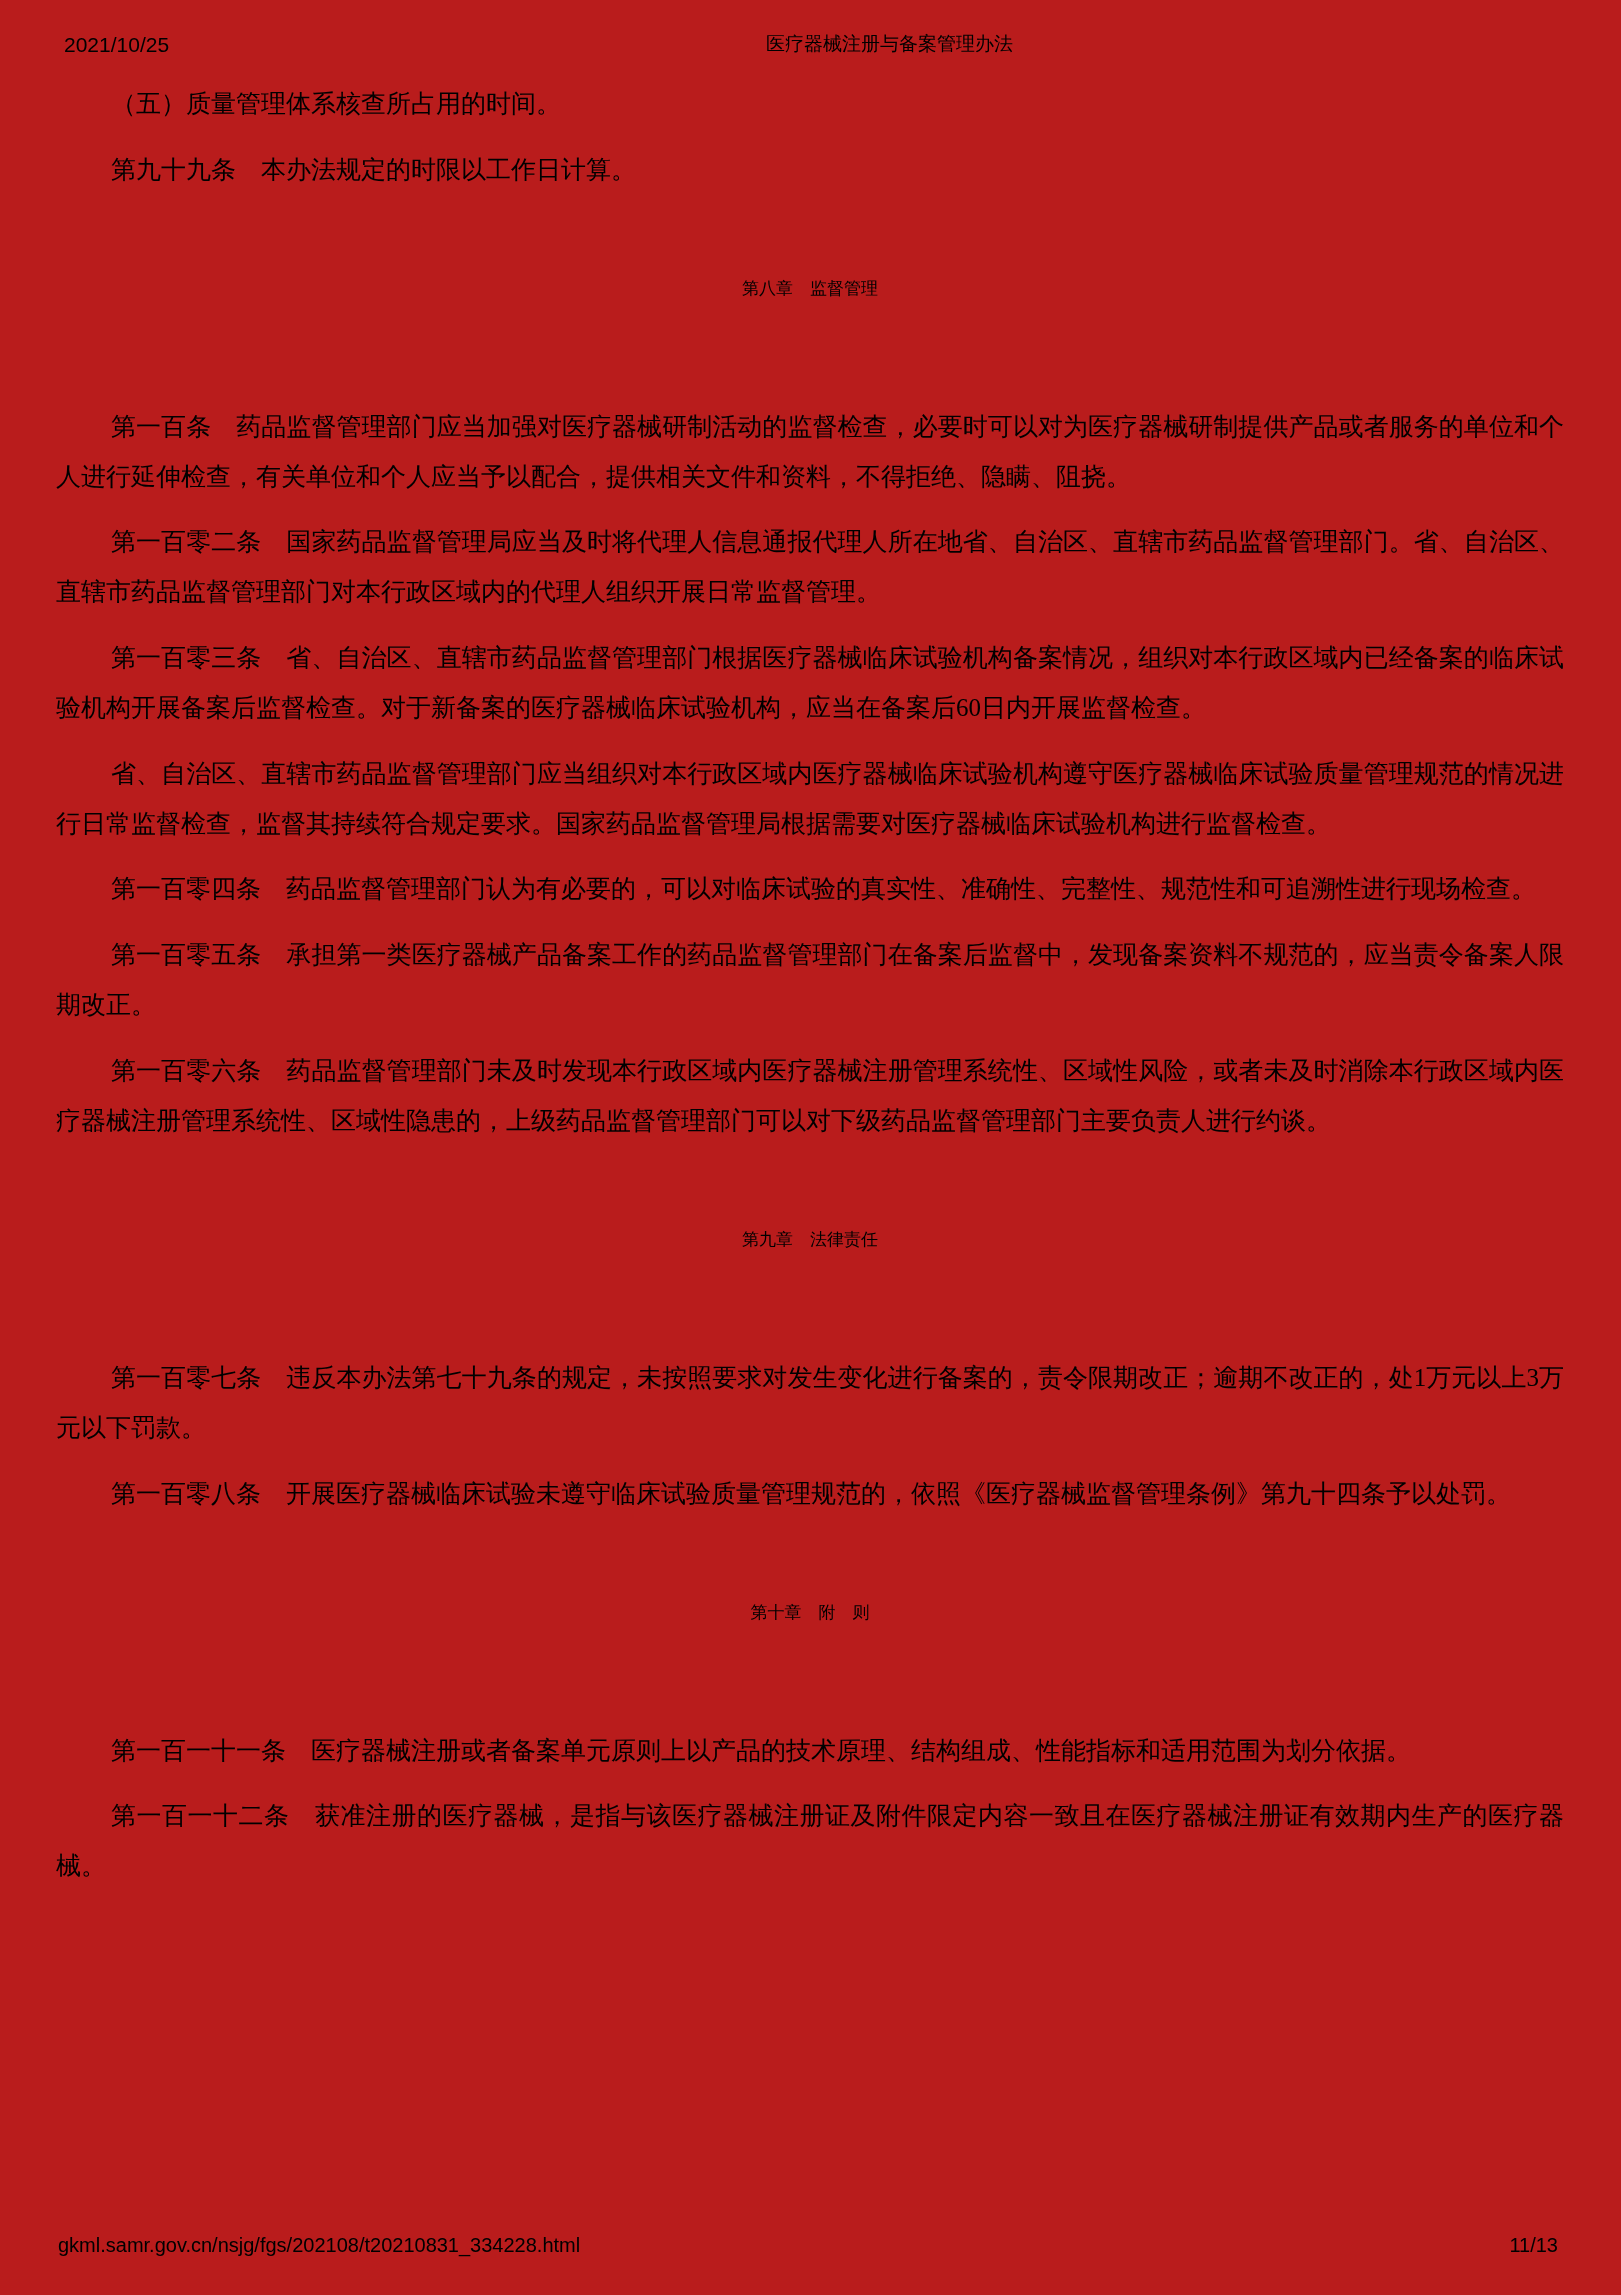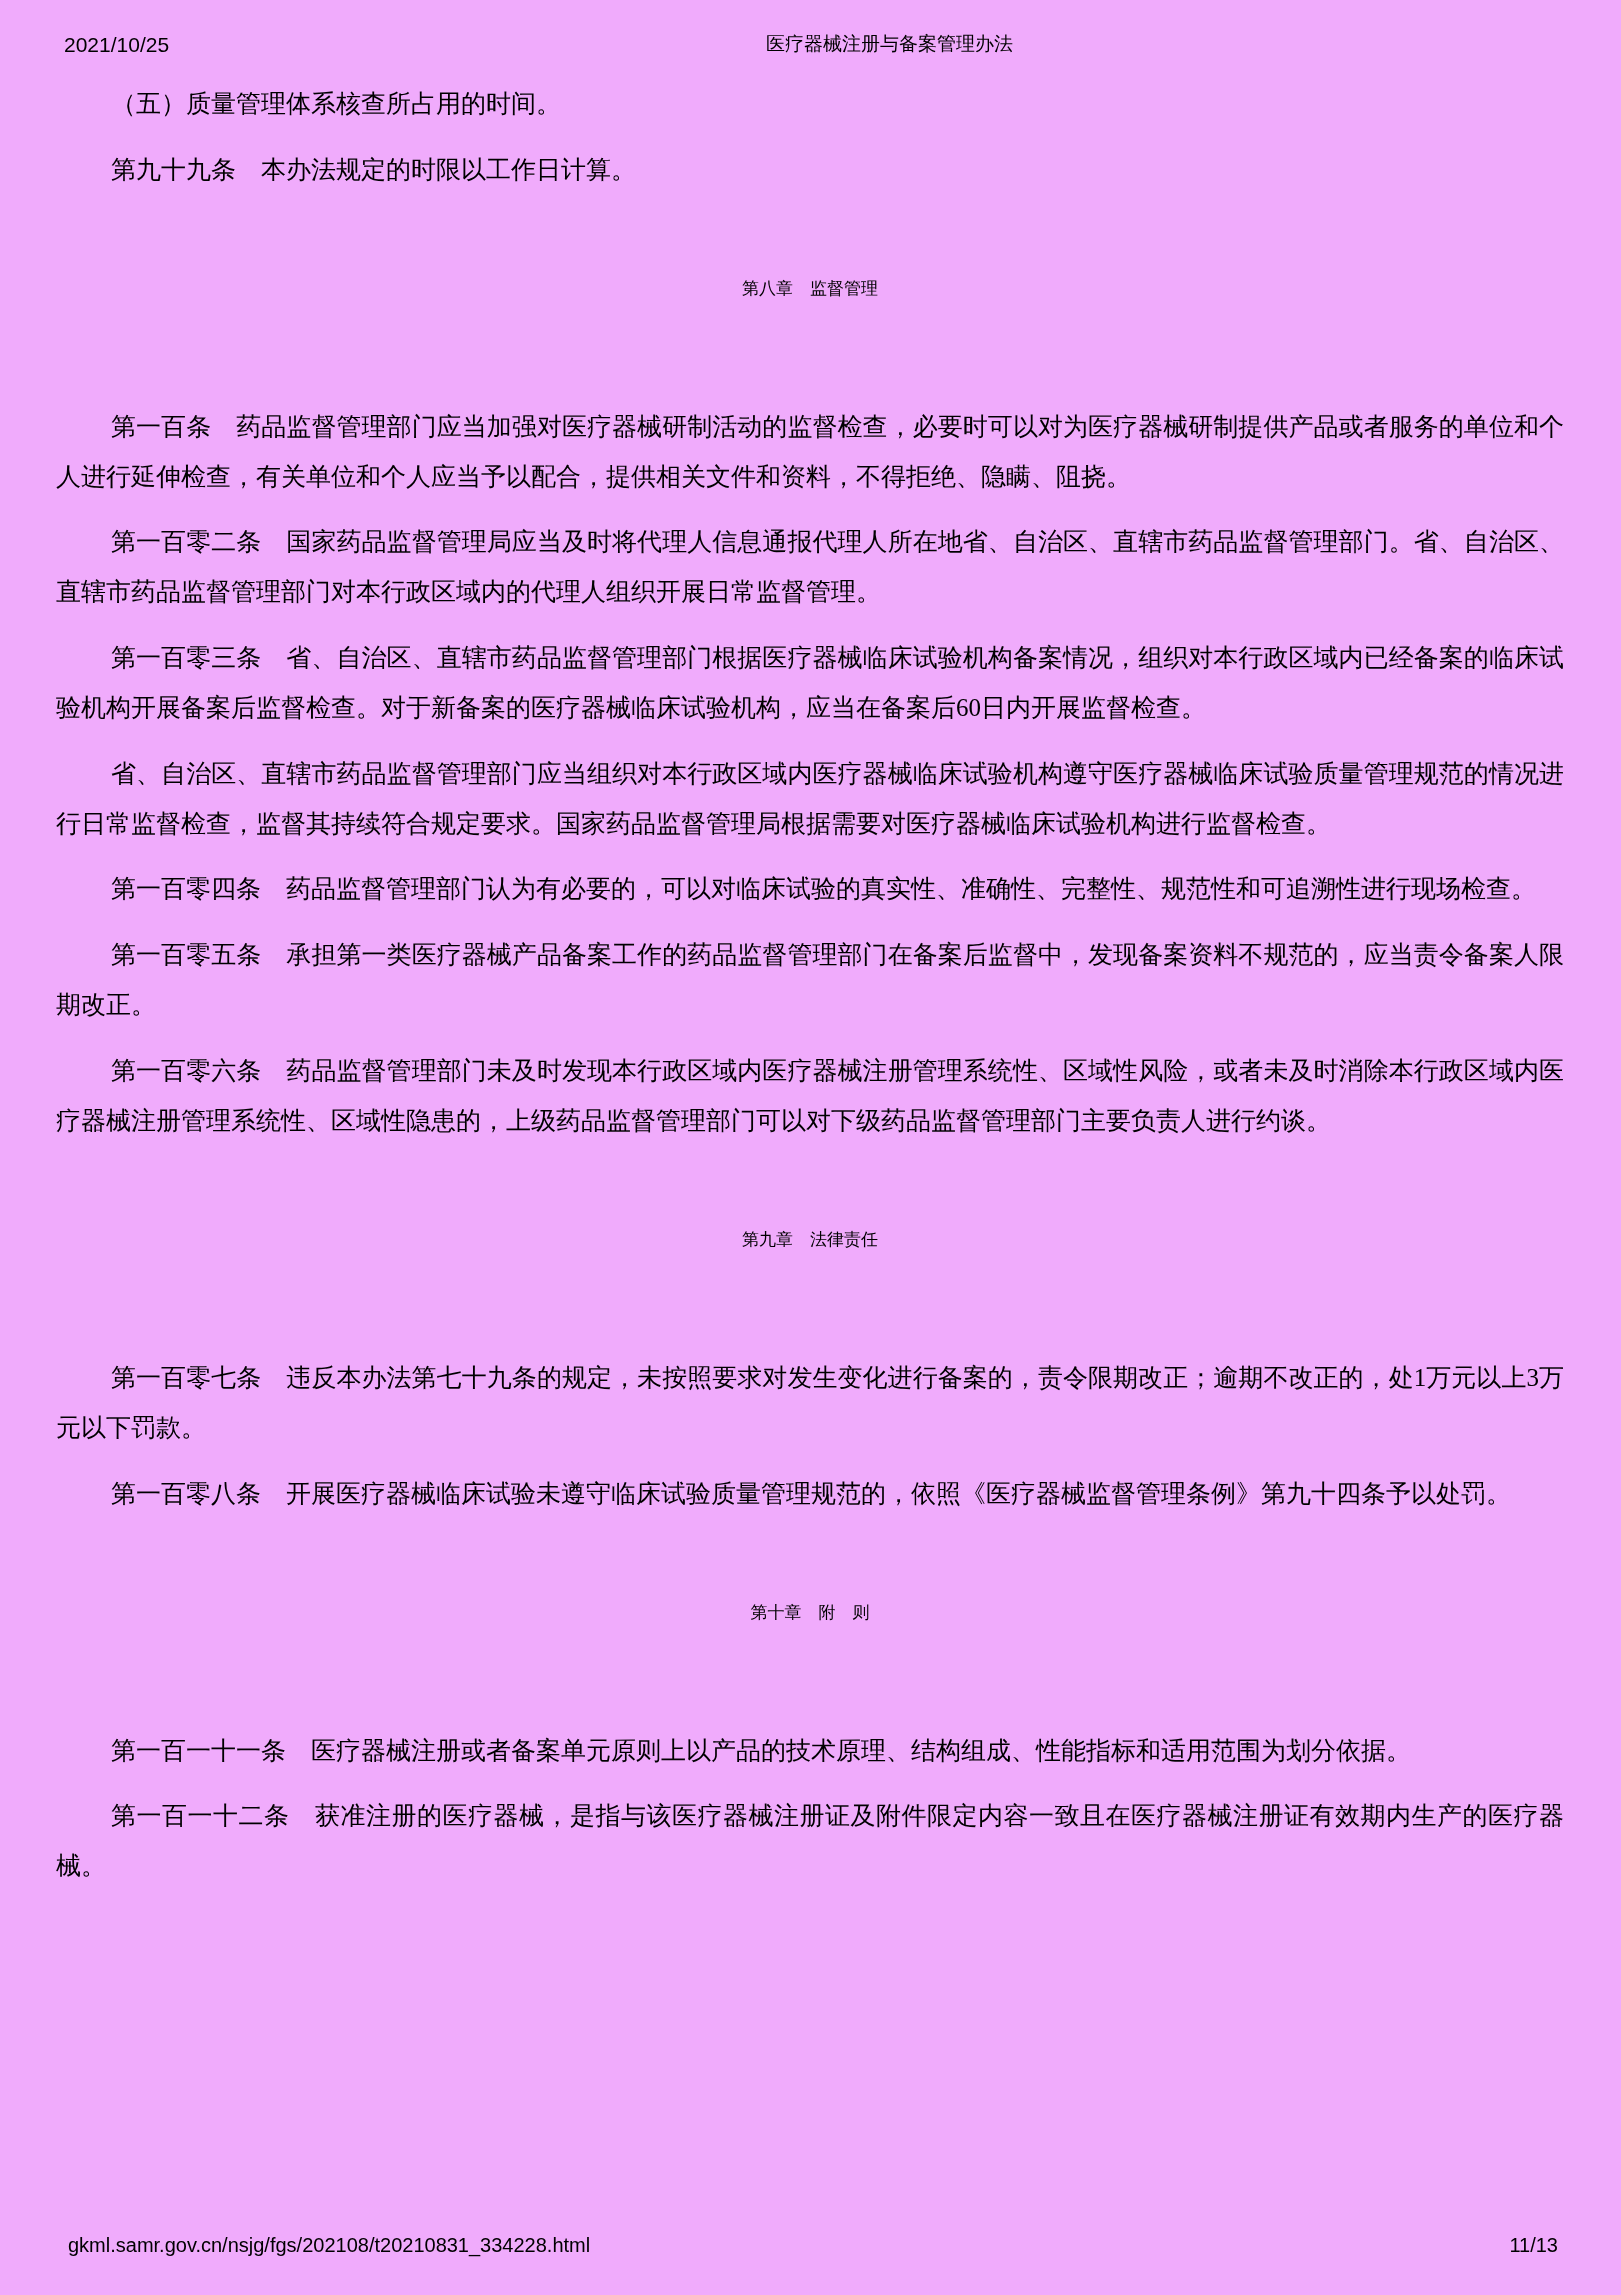--- a/index.html
+++ b/index.html
@@ -1,21 +1,21 @@
 <!DOCTYPE html>
 <html style="font-size:10.5px"><head>
 <meta charset="utf-8">
 <style>
   * { margin: 0; padding: 0; box-sizing: border-box; }
   html, body { background: #ffffff; }
   .page {
     position: relative;
     width: 1622px;
     height: 2295px;
-    background: #f0abfc;
+    background: #b91c1c;
     color: #000000;
     overflow: hidden;
     padding-left: 8px;
   }
 
   
   .print-header {
     position: absolute;
     top: 30px; left: 0; right: 0; height: 29px;
     font-family: "Liberation Sans", "DejaVu Sans", sans-serif;
@@ -50,21 +50,21 @@
 
   
   .print-footer {
     position: absolute;
     left: 56px; right: 64px; bottom: 38px; height: 26px;
     font-family: "Liberation Sans", "DejaVu Sans", sans-serif;
     font-size: 20px;
     color: #000000;
     white-space: nowrap;
   }
-  .print-footer .url      { position: absolute; left: 12px;  bottom: 0; }
+  .print-footer .url      { position: absolute; left: 2px;  bottom: 0; }
   .print-footer .page-num { position: absolute; right: 0; bottom: 0; }
 </style>
 </head>
 <body>
 
 <div class="page">
 
   <div class="print-header">
     <span class="date">2021/10/25</span>
     <span class="title">医疗器械注册与备案管理办法</span>

